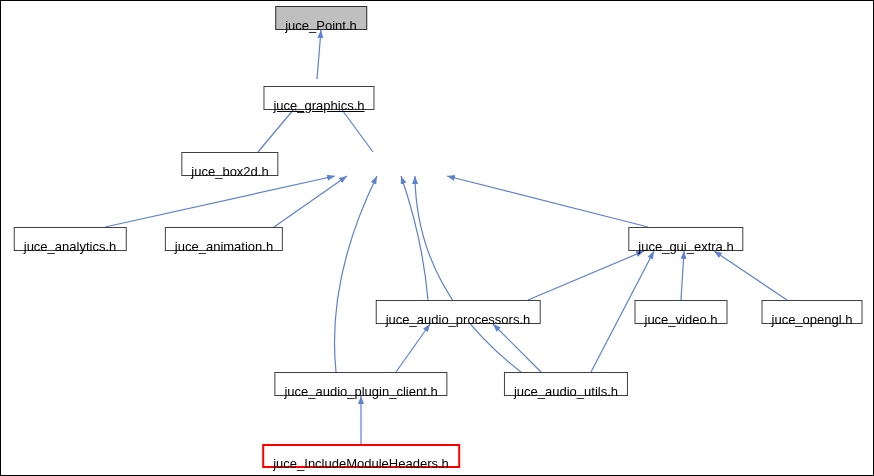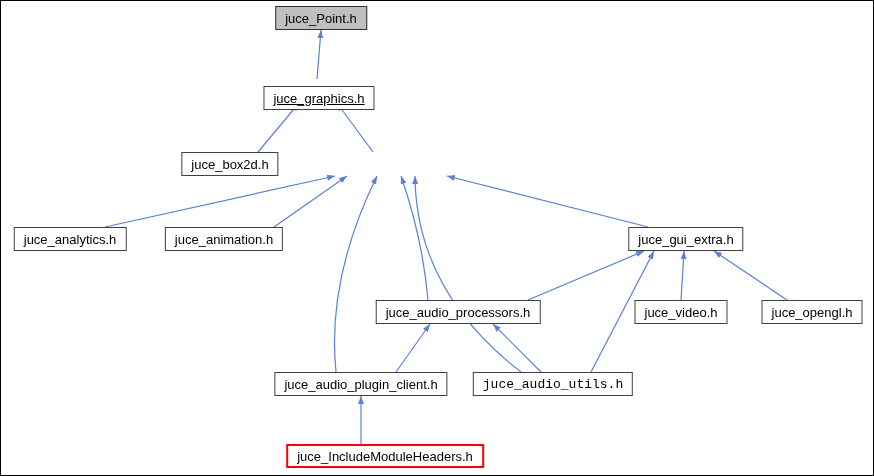--- a/index.html
+++ b/index.html
@@ -26,38 +26,37 @@
   .nodes-layer {
     position: absolute;
     inset: 0;
   }
   .node {
     position: absolute;
     transform: translateX(-50%);
     box-sizing: border-box;
     height: 24px;
     line-height: 22px;
-    padding: 1px 9px;
+    padding: 8px 9px;
     font-size: 13px;
     color: var(--text, #000);
     background: var(--node-bg, #fff);
     border: 1px solid var(--node-border, #404040);
     white-space: nowrap;
     text-align: center;
     cursor: default;
   }
   .node.root {
     background: var(--root-bg, #bfbfbf);
     border-color: var(--root-border, #303030);
   }
   .node.current {
     border: 2px solid var(--highlight-border, #ff0000);
     line-height: 20px;
     cursor: pointer;
-    margin-left: 24px;
   }
   .node.normal {
     cursor: pointer;
   }
 </style>
 </head>
 <body>
 
 <div class="canvas">
   <svg width="874" height="476" viewBox="0 0 874 476">
@@ -87,16 +86,16 @@
       <div class="node root" style="left: 320px; top: 5px;">juce_Point.h</div>
       <div class="node normal" style="left: 318px; top: 85px; text-decoration: underline;">juce_graphics.h</div>
       <div class="node normal" style="left: 229px; top: 151px;">juce_box2d.h</div>
       <div class="node normal" style="left: 69px; top: 226px;">juce_analytics.h</div>
       <div class="node normal" style="left: 223px; top: 226px;">juce_animation.h</div>
       <div class="node normal" style="left: 685px; top: 226px;">juce_gui_extra.h</div>
       <div class="node normal" style="left: 457px; top: 299px;">juce_audio_processors.h</div>
       <div class="node normal" style="left: 680px; top: 299px;">juce_video.h</div>
       <div class="node normal" style="left: 811px; top: 299px; text-align: center;">juce_opengl.h</div>
       <div class="node normal" style="left: 360px; top: 371px;">juce_audio_plugin_client.h</div>
-      <div class="node normal" style="left: 552px; top: 371px; font-family: Liberation Mono, monospace;">juce_audio_utils.h</div>
+      <div class="node normal" style="left: 565px; top: 371px;">juce_audio_utils.h</div>
       <div class="node current" style="left: 360px; top: 443px;">juce_IncludeModuleHeaders.h</div>
     </div>
 </div>
 
 </body></html>

